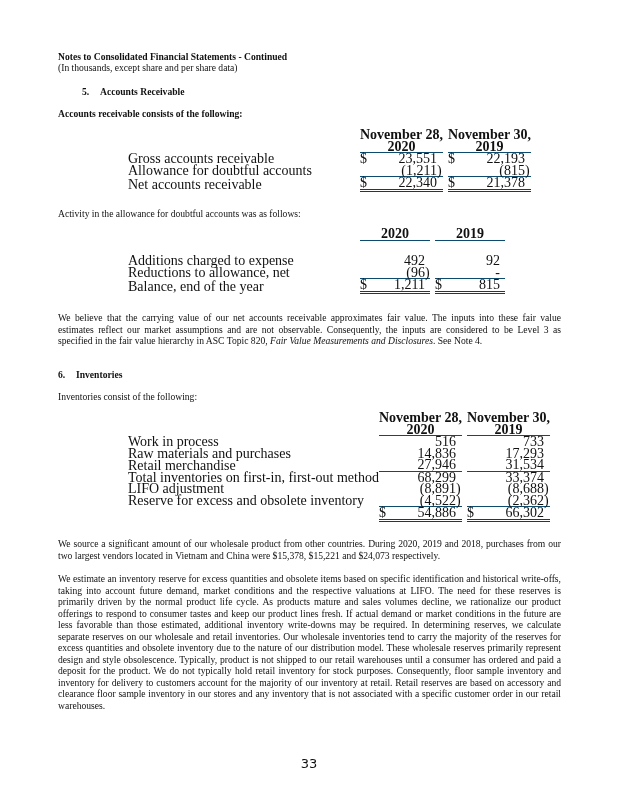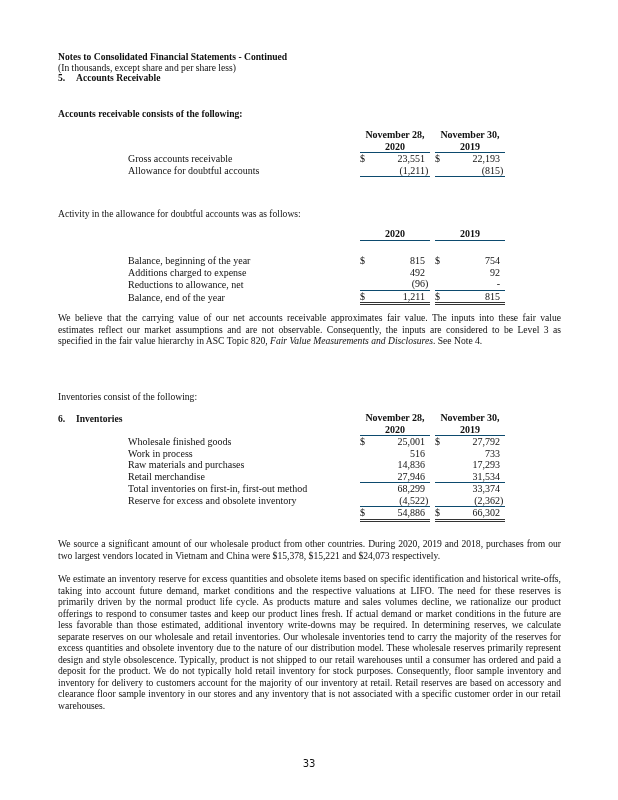--- a/index.html
+++ b/index.html
@@ -6,40 +6,40 @@
   body { width:618px; height:800px; position:relative; overflow:hidden;
          font-family:"Liberation Serif", serif; color:#111; font-size:9.6px; line-height:11.5px; }
   .abs { position:absolute; }
   .header-title { left:58px; top:51px; font-weight:bold; }
   .header-sub { left:58px; top:62px; }
   .sec-title { left:58px; font-weight:bold; }
   .sec-title .num { display:inline-block; width:18px; }
   .para { left:58px; width:503px; text-align:justify; }
   .para.nojust { text-align:left; }
 
-  table.fin { position:absolute; border-collapse:collapse; font-size:10px; line-height:11.5px; }
+  table.fin { position:absolute; border-collapse:collapse; font-size:14px; line-height:11.5px; }
   table.fin td { padding:0; vertical-align:bottom; white-space:nowrap; }
   .lbl { width:232px; text-align:left; }
   .sym { width:10px; text-align:left; }
   .val { width:55px; text-align:right; }
   .par { width:5px; text-align:left; }
   .gap { width:5px; }
   .hdr { text-align:center; font-weight:bold; }
   .ul { border-bottom:1px solid #0c4a6e; }
   .dul { border-bottom:3px double #333; }
-  .page-num { left:0; width:618px; top:758px; text-align:center; font-family:"DejaVu Sans", sans-serif; font-size:10px; }
+  .page-num { left:0; width:618px; top:758px; text-align:center; font-family:"DejaVu Sans", sans-serif; font-size:13px; }
   i { font-style:italic; }
 </style>
 </head>
 <body>
 
 <div class="abs header-title">Notes to Consolidated Financial Statements - Continued</div>
-<div class="abs header-sub">(In thousands, except share and per share less)</div>
-
-<div class="abs sec-title" style="top:72px;">
+<div class="abs header-sub">(In thousands, except share and per share data)</div>
+
+<div class="abs sec-title" style="top:86px;margin-left:24px;">
   <span class="num">5.</span><span>Accounts Receivable</span>
 </div>
 <div class="abs para nojust" style="top:108px;font-weight:bold;">Accounts receivable consists of the following:</div>
 
 <table class="fin" style="left:128px; top:129px;">
   <tbody>
       <tr>
     <td class="lbl"></td>
     <td colspan="3" class="hdr"><span>November 28,</span></td>
     <td class="gap"></td>
@@ -64,47 +64,47 @@
   <tr>
     <td class="lbl">Allowance for doubtful accounts</td>
     <td class="sym ul"></td>
     <td class="val ul">(1,211</td>
     <td class="par ul">)</td>
     <td class="gap"></td>
     <td class="sym ul"></td>
     <td class="val ul">(815</td>
     <td class="par ul">)</td>
   </tr>
+  <tr>
+    <td class="lbl">Net accounts receivable</td>
+    <td class="sym dul">$</td>
+    <td class="val dul">22,340</td>
+    <td class="par dul"></td>
+    <td class="gap"></td>
+    <td class="sym dul">$</td>
+    <td class="val dul">21,378</td>
+    <td class="par dul"></td>
+  </tr>
 </tbody>
   </table>
 
 <div class="abs para nojust" style="top:208px;">Activity in the allowance for doubtful accounts was as follows:</div>
 
 <table class="fin" style="left:128px; top:228px;">
   <tbody>
       <tr>
     <td class="lbl"></td>
     <td colspan="3" class="hdr ul">2020</td>
     <td class="gap"></td>
     <td colspan="3" class="hdr ul">2019</td>
   </tr>
   <tr style="height:15px;">
         <td colspan="8"></td>
       </tr>
   <tr>
-    <td class="lbl">Balance, beginning of the year</td>
-    <td class="sym">$</td>
-    <td class="val">815</td>
-    <td class="par"></td>
-    <td class="gap"></td>
-    <td class="sym">$</td>
-    <td class="val">754</td>
-    <td class="par"></td>
-  </tr>
-  <tr>
     <td class="lbl">Additions charged to expense</td>
     <td class="sym"></td>
     <td class="val">492</td>
     <td class="par"></td>
     <td class="gap"></td>
     <td class="sym"></td>
     <td class="val">92</td>
     <td class="par"></td>
   </tr>
   <tr>
@@ -125,50 +125,40 @@
     <td class="gap"></td>
     <td class="sym dul">$</td>
     <td class="val dul">815</td>
     <td class="par dul"></td>
   </tr>
 </tbody>
   </table>
 
 <div class="abs para" style="top:312px;"><span>We believe that the carrying value of our net accounts receivable approximates fair value. The inputs into these fair value estimates reflect our market assumptions and are not observable. Consequently, the inputs are considered to be Level 3 as specified in the fair value hierarchy in ASC Topic 820, </span><i>Fair Value Measurements and Disclosures</i><span>. See Note 4.</span></div>
 
-<div class="abs sec-title" style="top:369px;margin-top:44px;">
+<div class="abs sec-title" style="top:369px;">
   <span class="num">6.</span><span>Inventories</span>
 </div>
 <div class="abs para nojust" style="top:391px;">Inventories consist of the following:</div>
 
 <table class="fin" style="left:128px; top:412px;">
   <tbody>
       <tr>
     <td class="lbl"></td>
     <td colspan="3" class="hdr"><span>November 28,</span></td>
     <td class="gap"></td>
     <td colspan="3" class="hdr"><span>November 30,</span></td>
   </tr>
   <tr>
     <td class="lbl"></td>
     <td colspan="3" class="hdr ul">2020</td>
     <td class="gap"></td>
     <td colspan="3" class="hdr ul">2019</td>
   </tr>
   <tr>
-    <td class="lbl">Wholesale finished goods</td>
-    <td class="sym">$</td>
-    <td class="val">25,001</td>
-    <td class="par"></td>
-    <td class="gap"></td>
-    <td class="sym">$</td>
-    <td class="val">27,792</td>
-    <td class="par"></td>
-  </tr>
-  <tr>
     <td class="lbl">Work in process</td>
     <td class="sym"></td>
     <td class="val">516</td>
     <td class="par"></td>
     <td class="gap"></td>
     <td class="sym"></td>
     <td class="val">733</td>
     <td class="par"></td>
   </tr>
   <tr>
@@ -195,20 +185,30 @@
     <td class="lbl">Total inventories on first-in, first-out method</td>
     <td class="sym"></td>
     <td class="val">68,299</td>
     <td class="par"></td>
     <td class="gap"></td>
     <td class="sym"></td>
     <td class="val">33,374</td>
     <td class="par"></td>
   </tr>
   <tr>
+    <td class="lbl">LIFO adjustment</td>
+    <td class="sym"></td>
+    <td class="val">(8,891</td>
+    <td class="par">)</td>
+    <td class="gap"></td>
+    <td class="sym"></td>
+    <td class="val">(8,688</td>
+    <td class="par">)</td>
+  </tr>
+  <tr>
     <td class="lbl">Reserve for excess and obsolete inventory</td>
     <td class="sym ul"></td>
     <td class="val ul">(4,522</td>
     <td class="par ul">)</td>
     <td class="gap"></td>
     <td class="sym ul"></td>
     <td class="val ul">(2,362</td>
     <td class="par ul">)</td>
   </tr>
   <tr>

